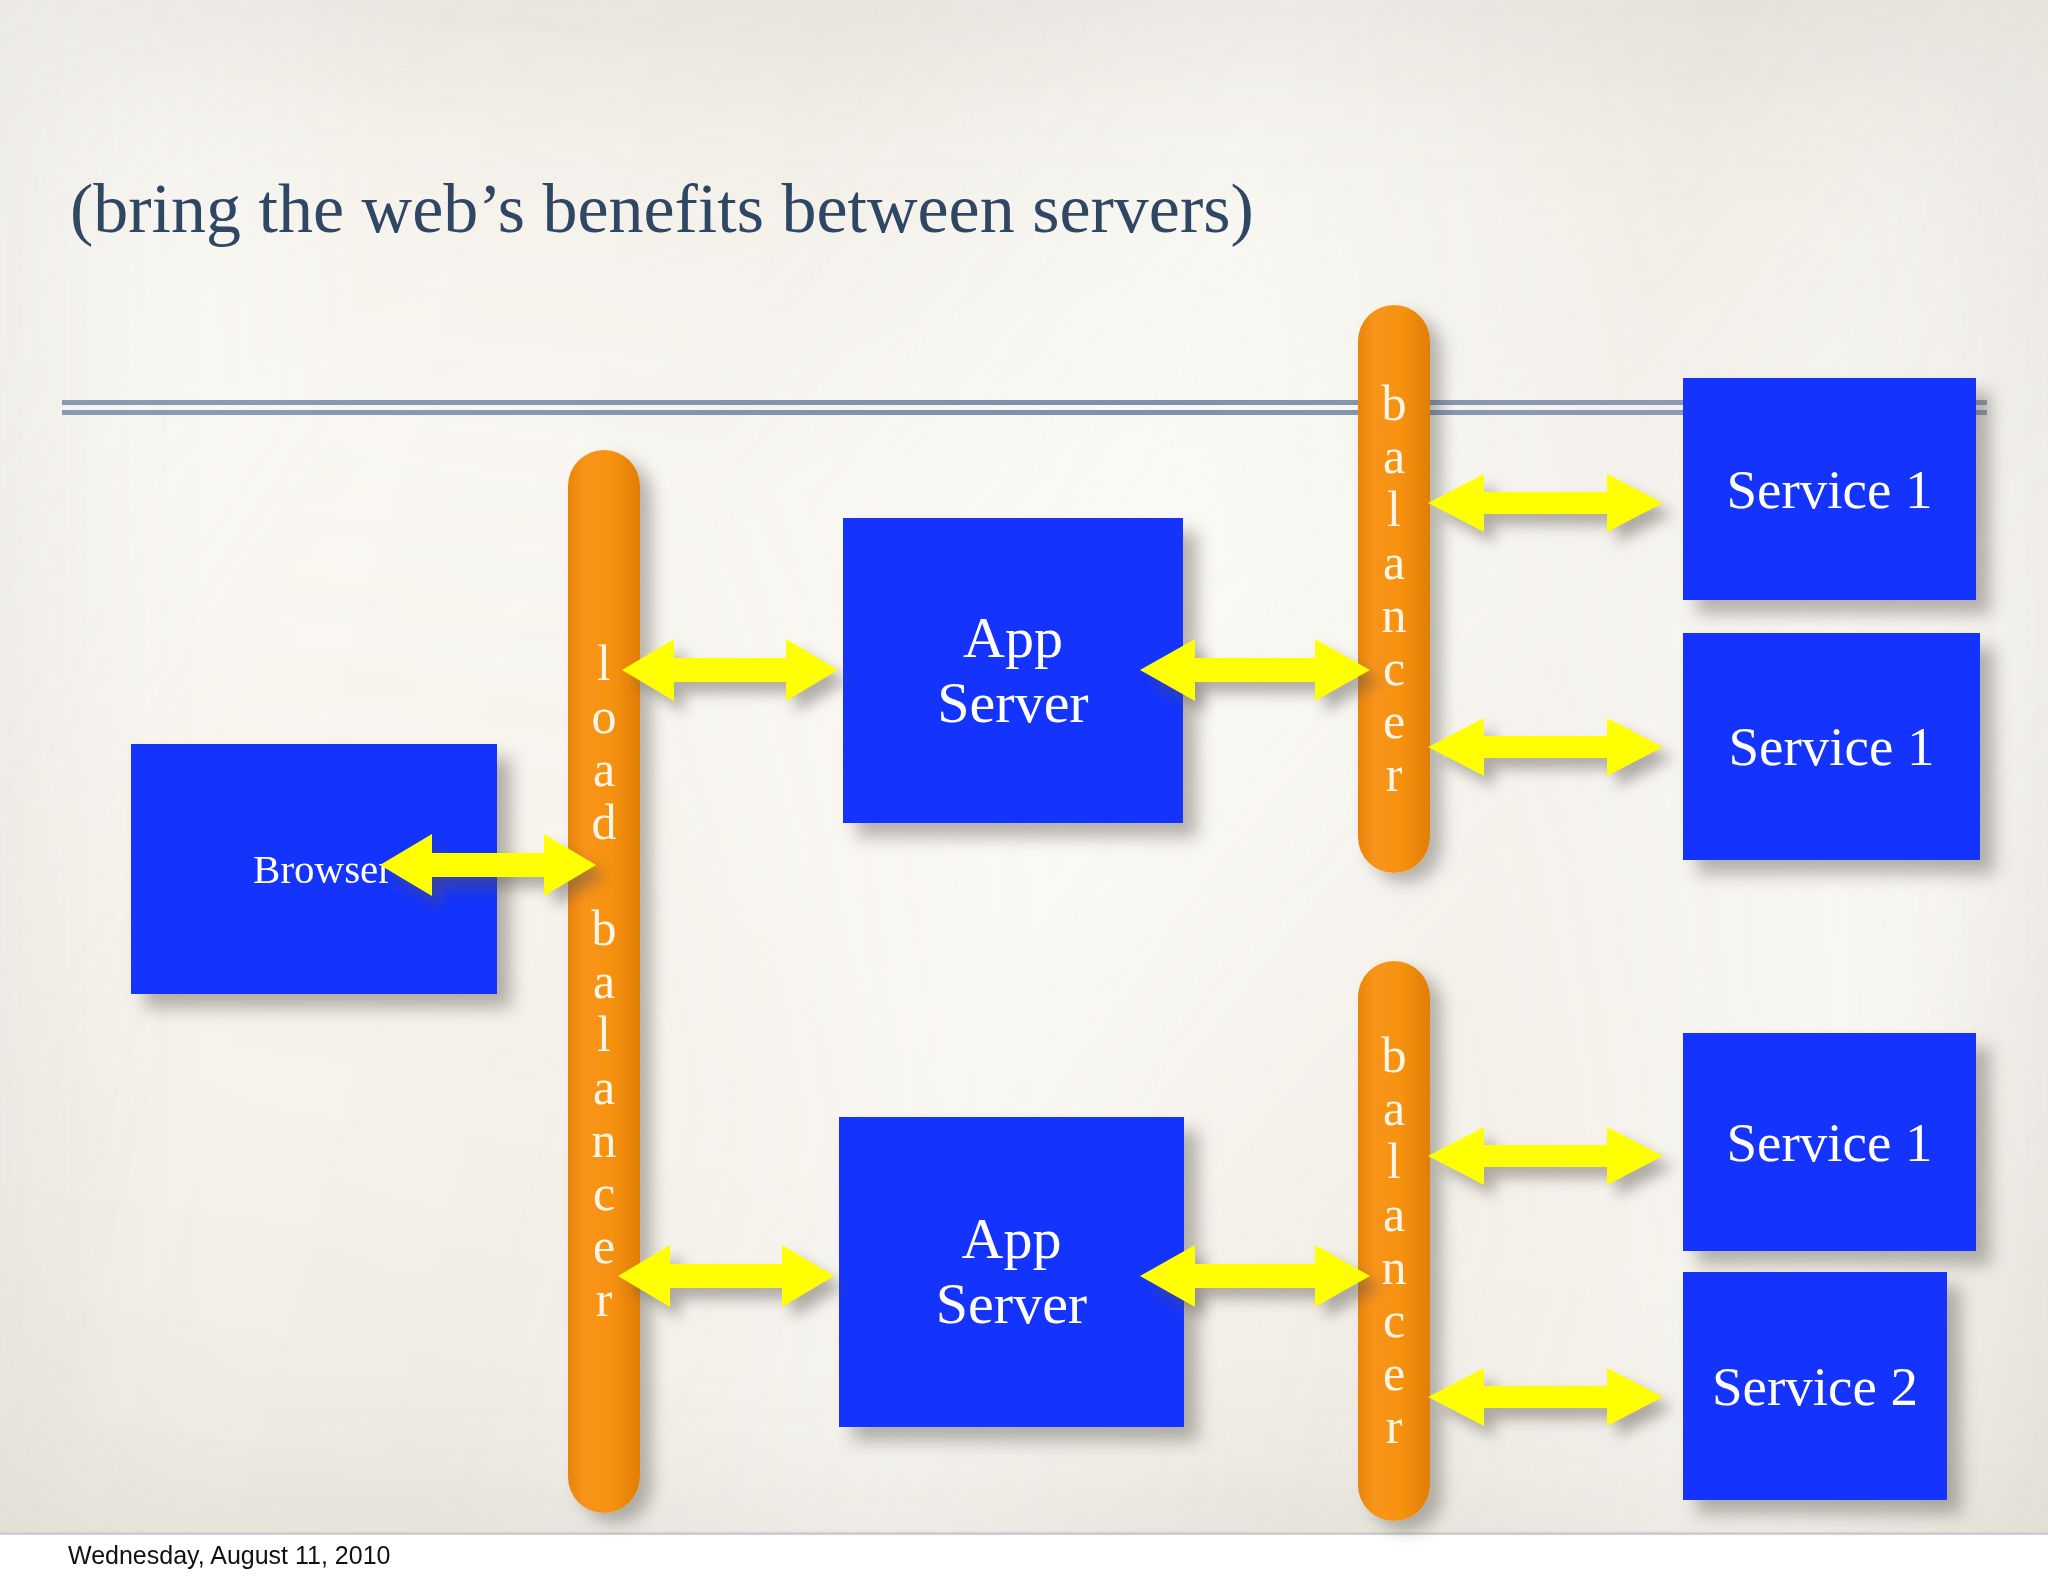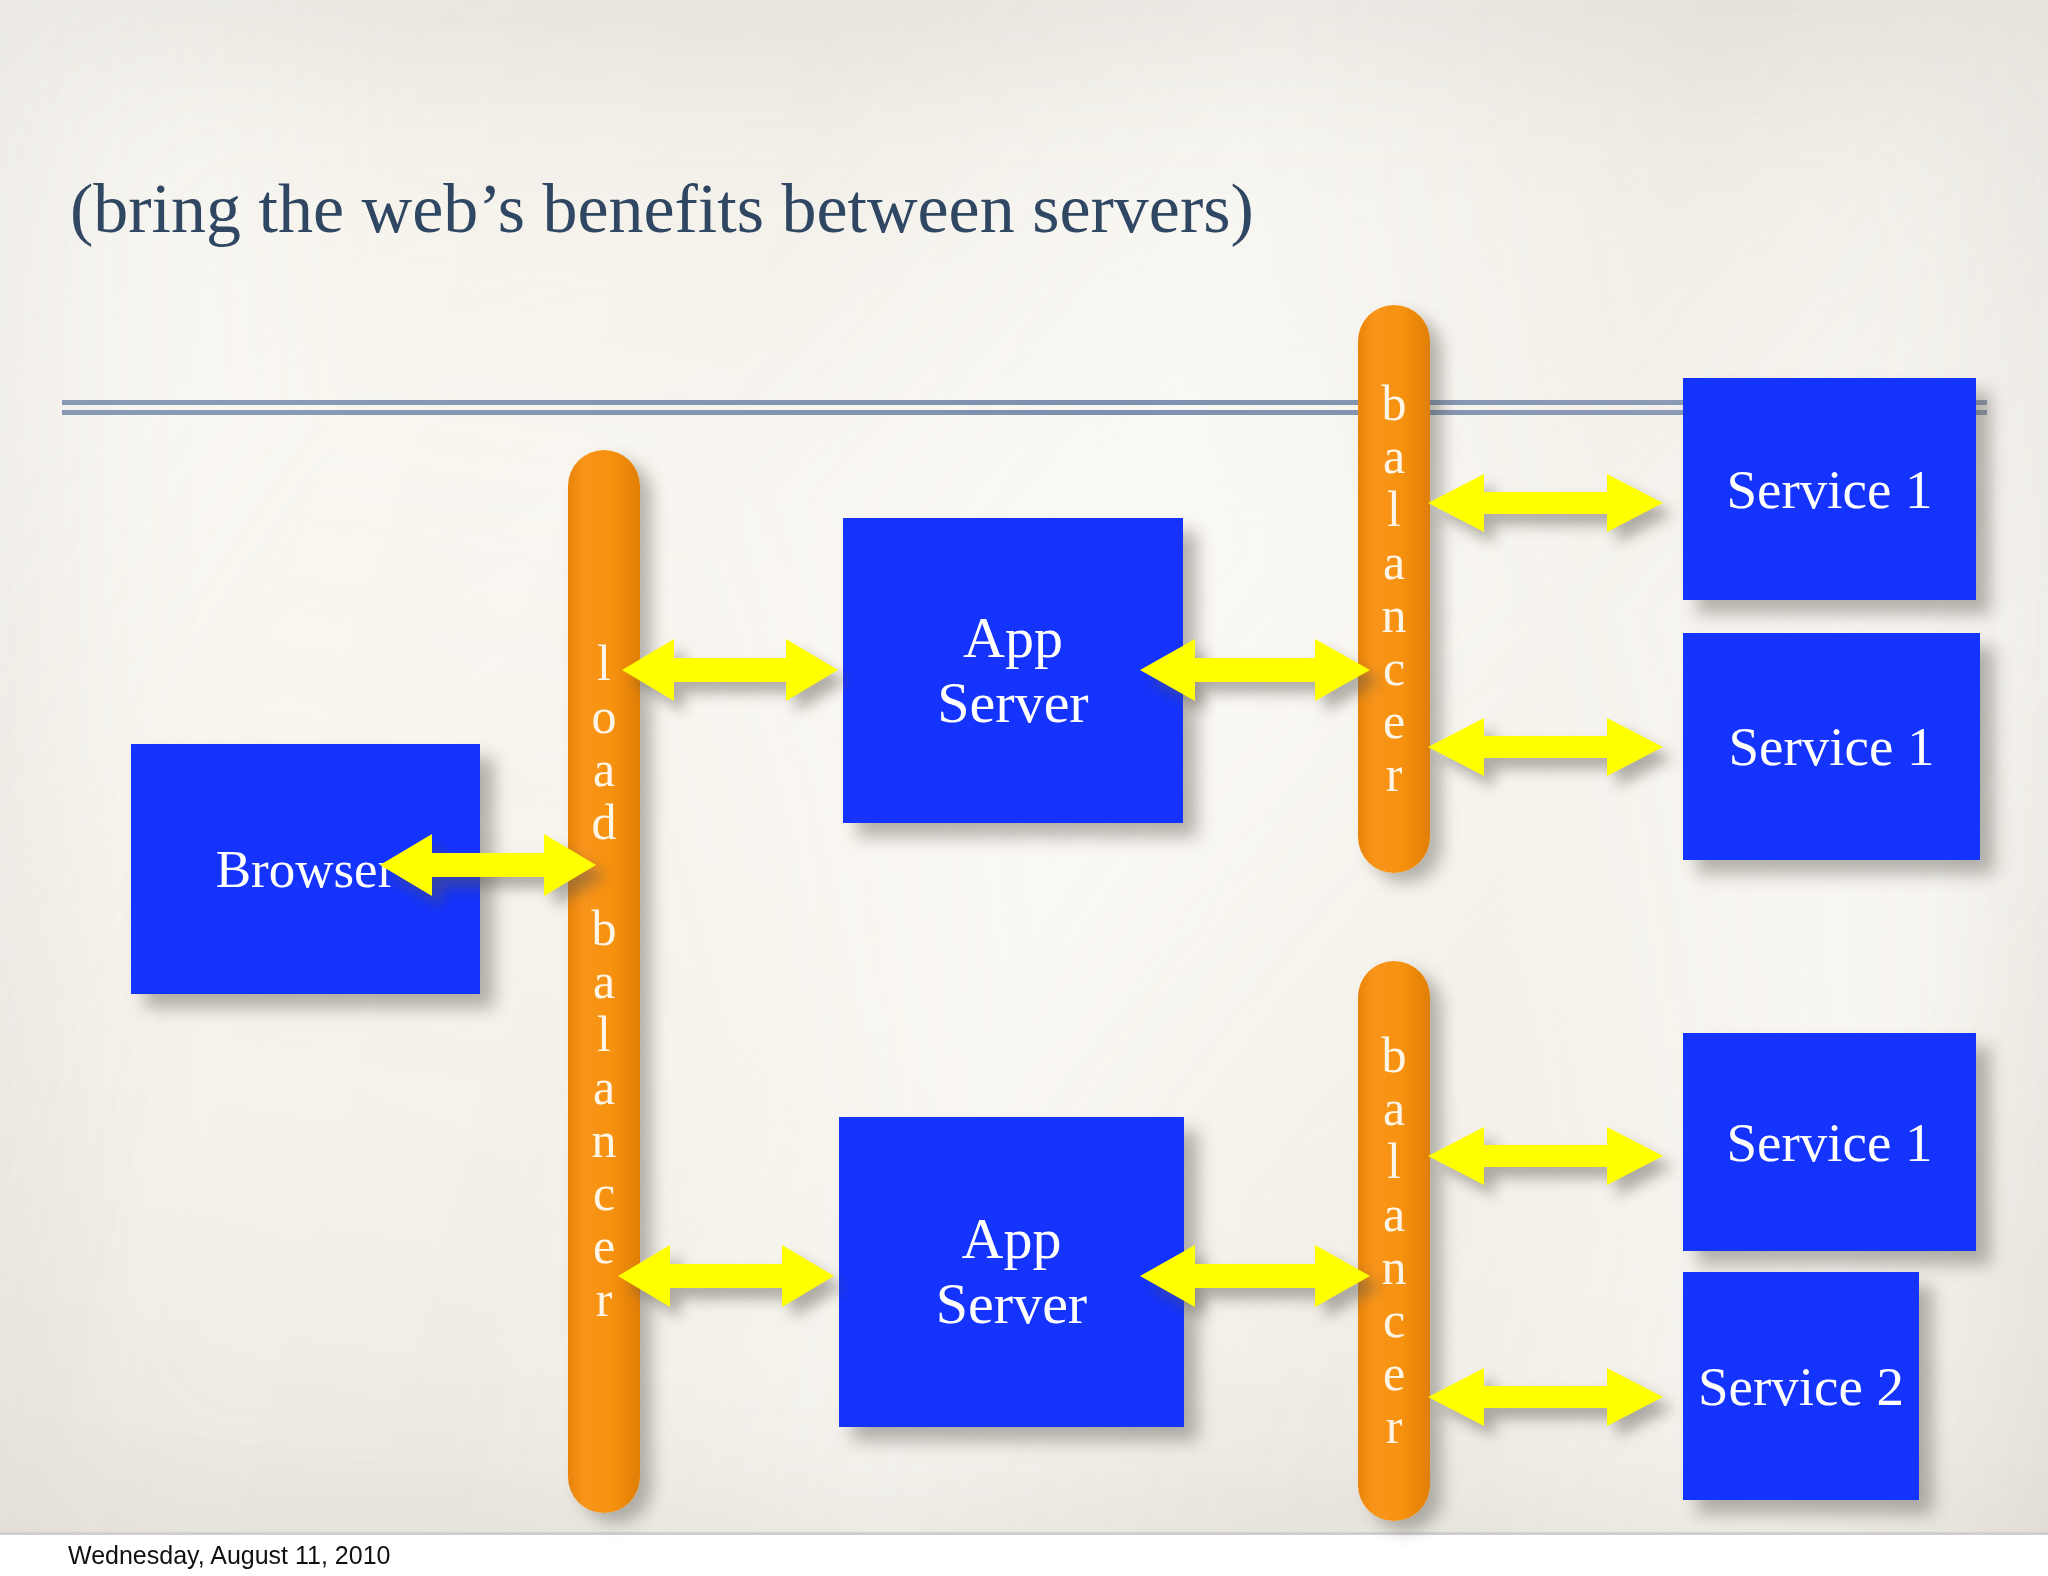--- a/index.html
+++ b/index.html
@@ -155,21 +155,21 @@
   <div id="paper-texture"></div>
 
 
   <div id="subtitle">(bring the web’s benefits between servers)</div>
 
   <div id="rule">
     <div class="line top"></div>
     <div class="line bottom"></div>
   </div>
 
-  <div class="node-box" style="left:98px; top:744px; width:349px; height:250px; font-size:53px;">
+  <div class="node-box" style="left:98px; top:744px; width:349px; height:250px; font-size:41px;padding-left:17px;">
     <span>Browser</span>
   </div>
 
   <div class="pill" style="left:568px; top:450px; width:72px; height:1063px; font-size:50px;">
     <div class="stack">
       <span>l</span>
       <span>o</span>
       <span>a</span>
       <span>d</span>
       <span>&nbsp;</span>
@@ -225,21 +225,21 @@
   </div>
 
   <div class="node-box" style="left:1650px; top:633px; width:297px; height:227px; font-size:55px;">
     <span>Service 1</span>
   </div>
 
   <div class="node-box" style="left:1650px; top:1033px; width:293px; height:218px; font-size:55px;">
     <span>Service 1</span>
   </div>
 
-  <div class="node-box" style="left:1650px; top:1272px; width:236px; height:228px; font-size:55px;text-align:right;">
+  <div class="node-box" style="left:1650px; top:1272px; width:264px; height:228px; font-size:55px;text-align:right;">
     <span>Service 2</span>
   </div>
 
   <div class="arrow" style="left:380px; top:832px; width:216px; height:66px;">
     <svg viewBox="0 0 216 66" preserveAspectRatio="none">
       <polygon points="0,33 52,2 52,21 164,21 164,2 216,33 164,64 164,45 52,45 52,64" fill="#ffff00"></polygon>
     </svg>
   </div>
 
   <div class="arrow" style="left:622px; top:637px; width:216px; height:66px;">

